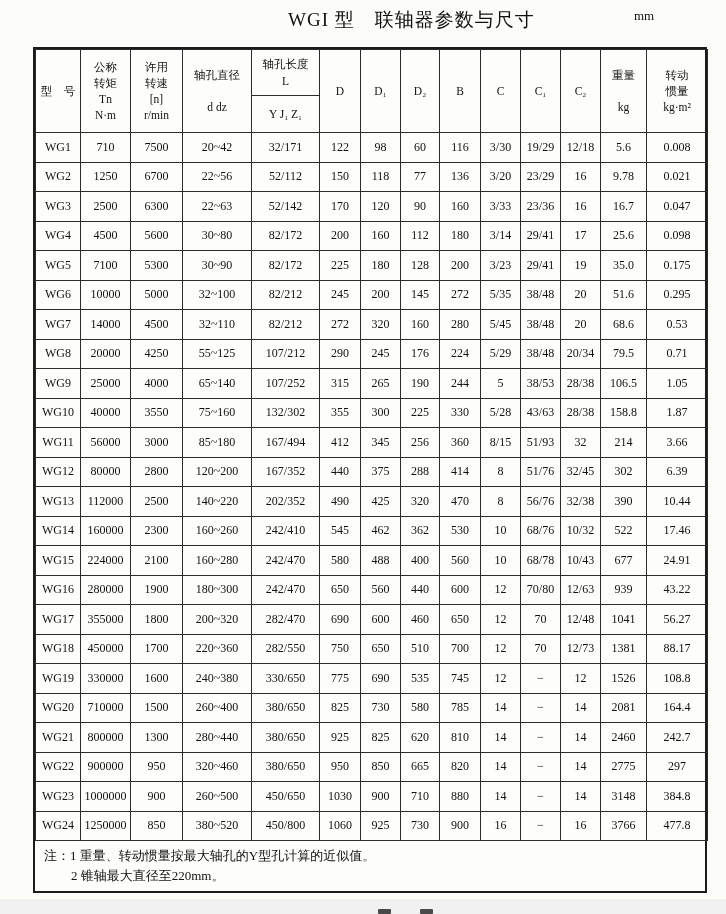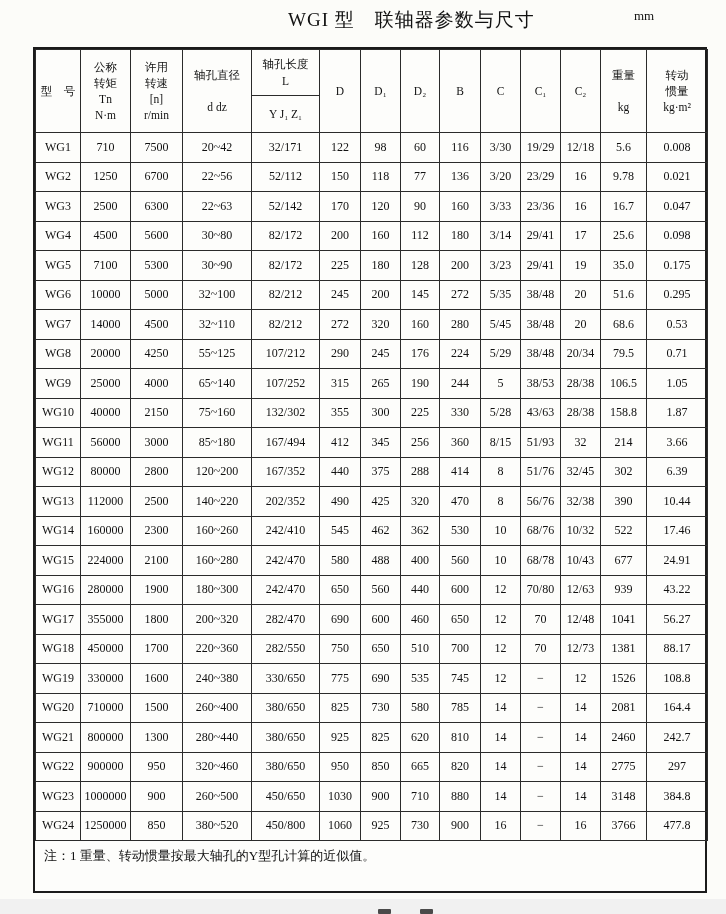--- a/index.html
+++ b/index.html
@@ -266,21 +266,21 @@
           <td>244</td>
           <td>5</td>
           <td>38/53</td>
           <td>28/38</td>
           <td>106.5</td>
           <td>1.05</td>
         </tr>
         <tr>
           <td>WG10</td>
           <td>40000</td>
-          <td>2150</td>
+          <td>3550</td>
           <td>75~160</td>
           <td>132/302</td>
           <td>355</td>
           <td>300</td>
           <td>225</td>
           <td>330</td>
           <td>5/28</td>
           <td>43/63</td>
           <td>28/38</td>
           <td>158.8</td>
@@ -507,18 +507,19 @@
           <td>16</td>
           <td>−</td>
           <td>16</td>
           <td>3766</td>
           <td>477.8</td>
         </tr>
       </tbody>
   </table>
   <div class="notes">
     <div class="note-line-1">注：1  重量、转动惯量按最大轴孔的Y型孔计算的近似值。</div>
+    <div class="note-line-2">2  锥轴最大直径至220mm。</div>
   </div>
 </div>
 
 <div class="bottom-band"></div>
 <div class="cutoff-mark m1"></div>
 <div class="cutoff-mark m2"></div>
 
 </body></html>

